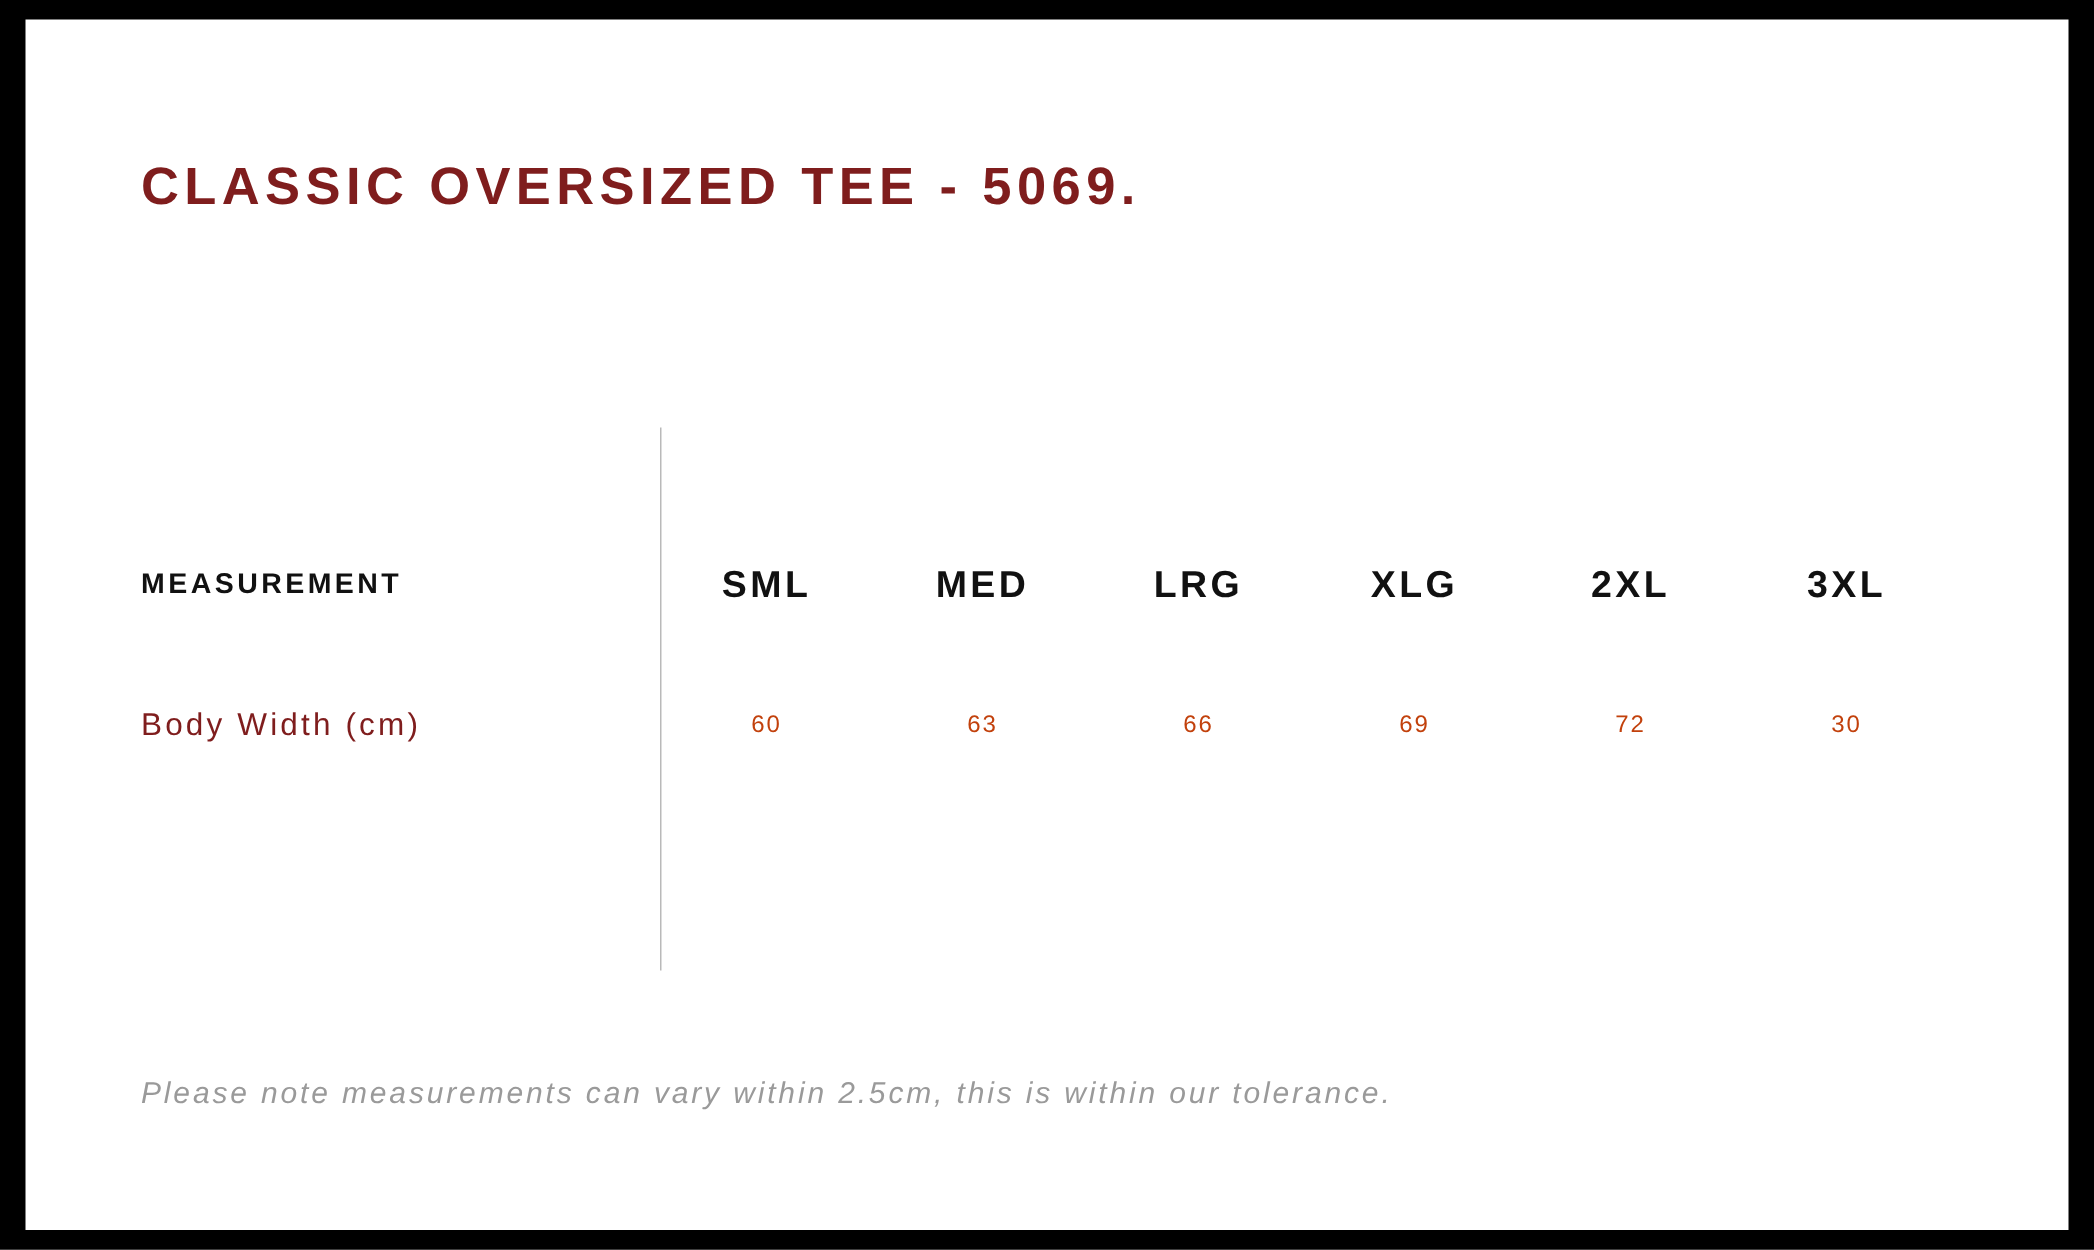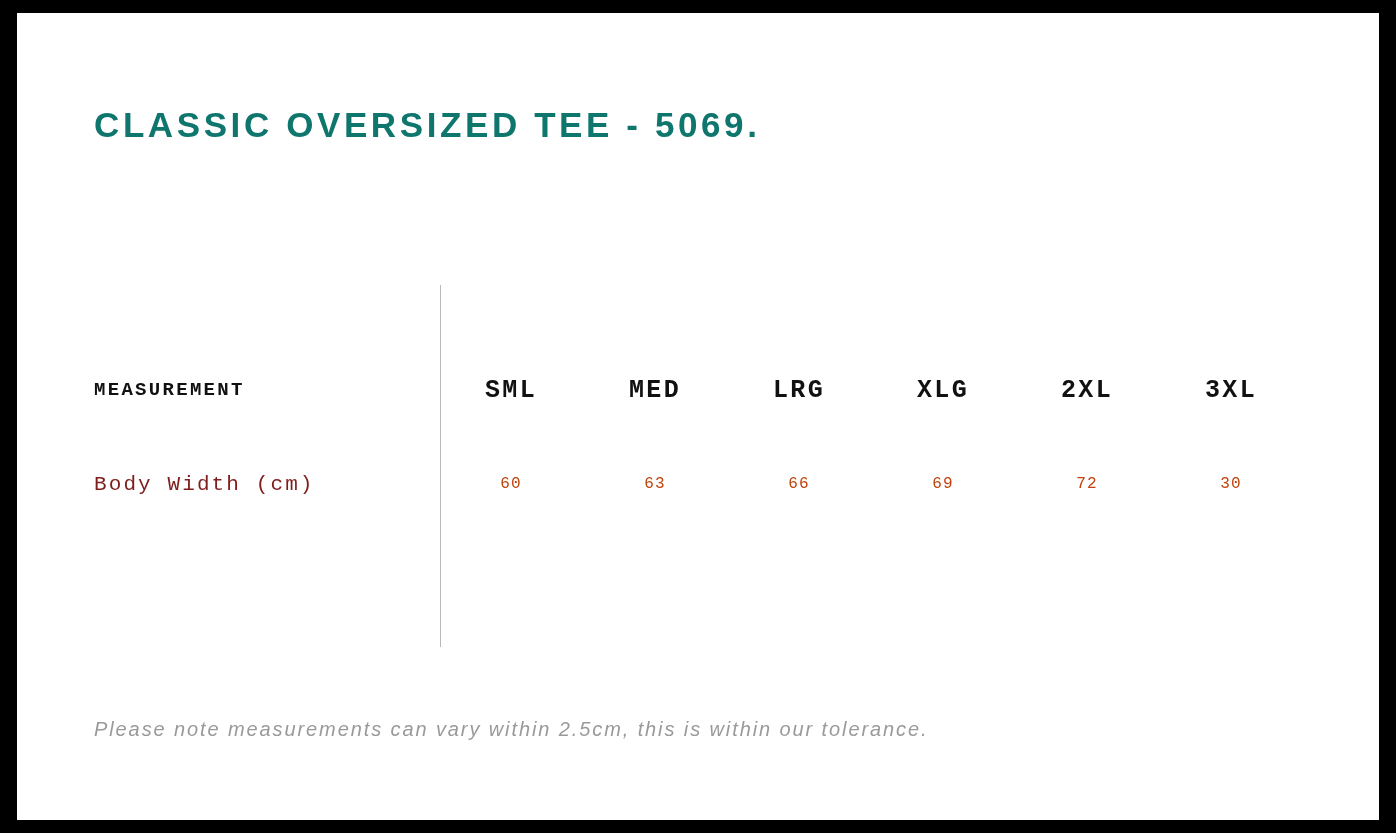--- a/index.html
+++ b/index.html
@@ -22,30 +22,29 @@
     background: #ffffff;
     box-sizing: border-box;
   }
   .title {
     position: absolute;
     left: 77px;
     top: 92px;
     font-size: 35px;
     font-weight: bold;
     letter-spacing: 3.6px;
-    color: #0f766e;
+    color: #7f1d1d;
     white-space: nowrap;
   }
   .table-wrap {
     position: absolute;
     left: 0;
     top: 0;
     width: 100%;
     height: 100%;
-    font-family: Liberation Mono, monospace;
   }
   .vrule {
     position: absolute;
     left: 423px;
     top: 272px;
     width: 1px;
     height: 362px;
     background: #b9b9b9;
   }
   table.sizes {

